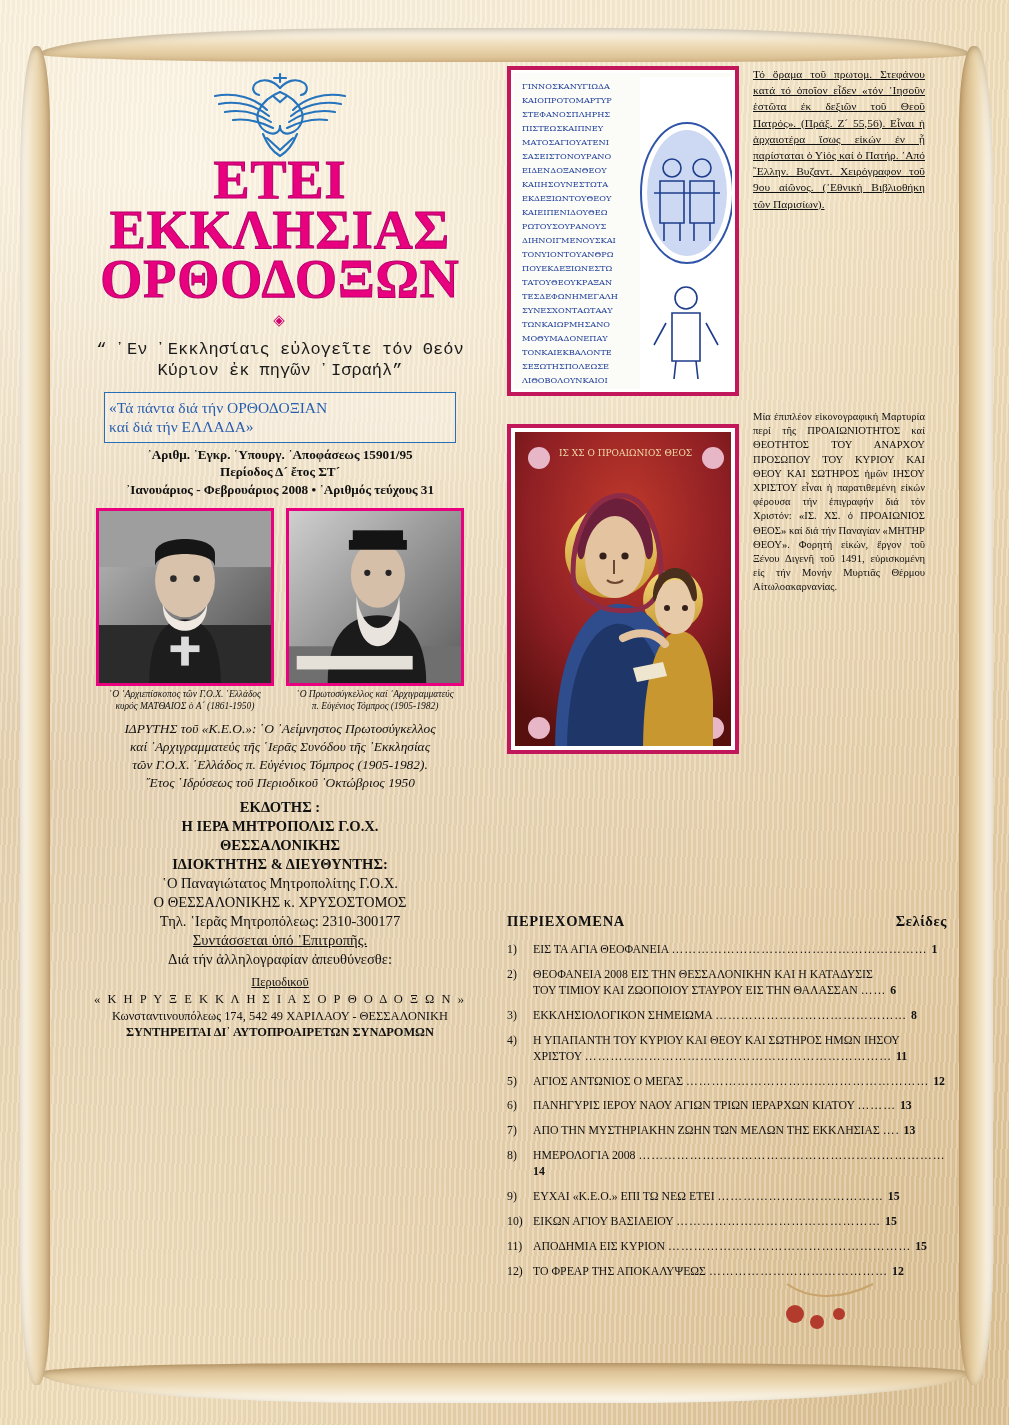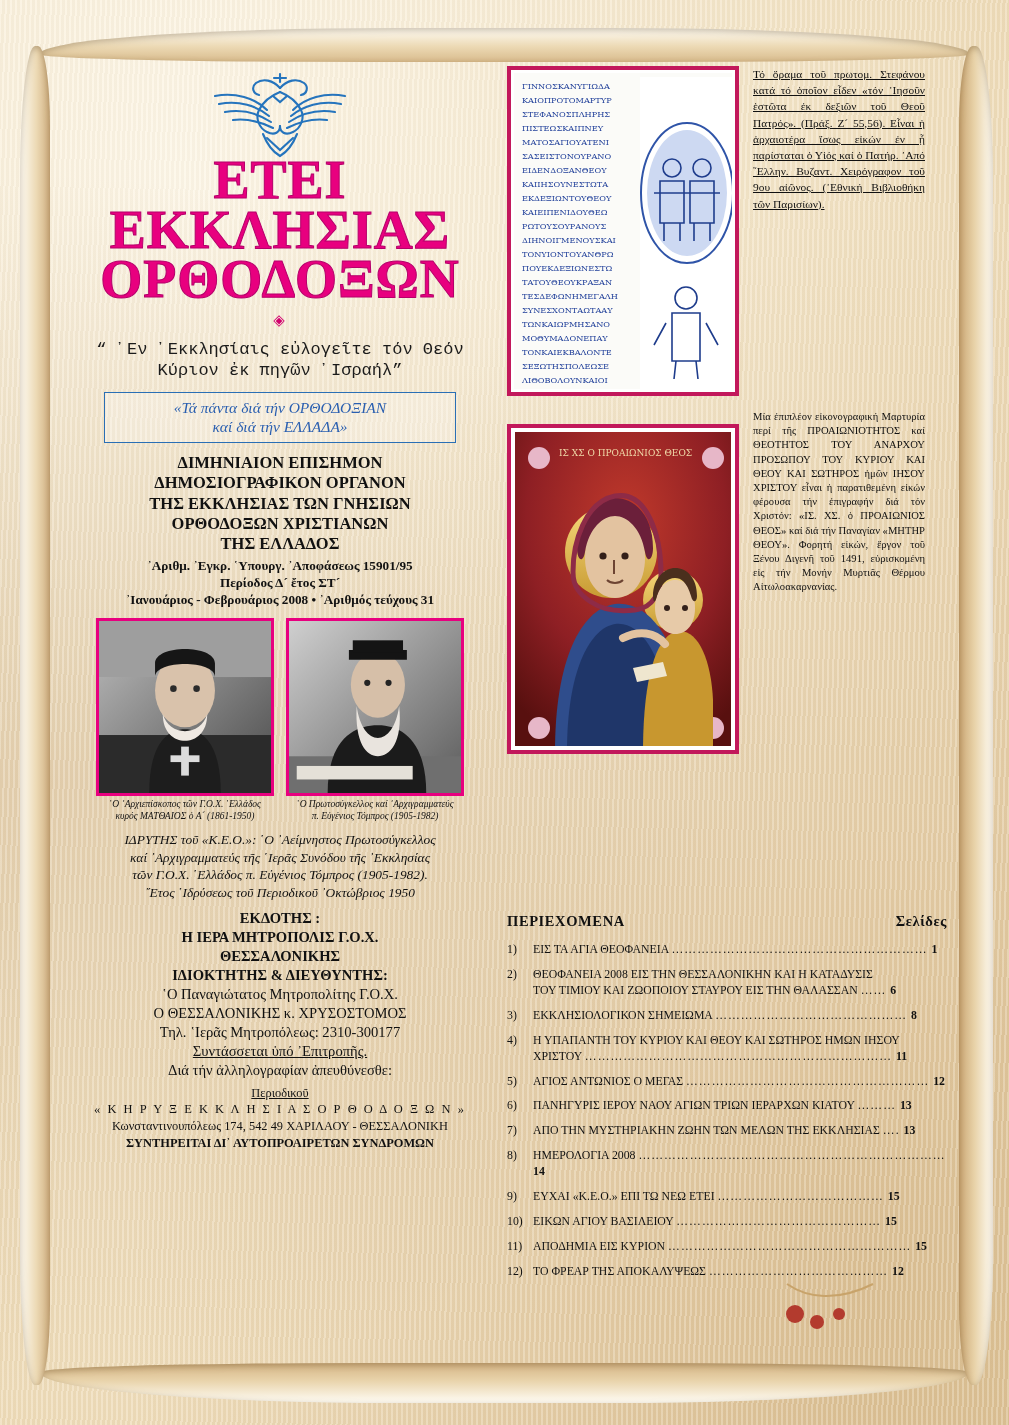--- a/index.html
+++ b/index.html
@@ -64,21 +64,21 @@
   }
   .mh1 { font-size:54px; }
   .mh2 { font-size:54px; }
   .mh3 { font-size:54px; }
 
   .rosette { text-align:center; color:#d2006e; font-size:15px; margin:6px 0 2px; letter-spacing:2px;}
 
   .motto { text-align:center; font-size:17px; color:#1b1b1b; line-height:1.25; margin-top:10px;font-family:Liberation Mono, monospace;}
   .quote-box {
     margin:10px 34px 0; border:1px solid #2a6fb5; padding:5px 4px 6px;
-    text-align:center; color:#2a5fb0; font-size:15.5px; font-style:italic; line-height:1.25;
+    color:#2a5fb0; font-size:15.5px; line-height:1.25;
     background:rgba(255,255,255,0.25);
   }
 
   .org { text-align:center; margin-top:10px; font-weight:bold; font-size:16.5px; line-height:1.22; color:#111; }
   .meta { text-align:center; font-size:13.2px; line-height:1.3; margin-top:3px; font-weight:bold; color:#111;}
 
   .photos { display:flex; gap:12px; justify-content:center; margin-top:10px; }
   .photo-wrap { width:178px; }
   .photo {
     width:178px; height:178px; border:3px solid #e8007f; padding:0; overflow:hidden;
@@ -180,27 +180,20 @@
       <div class="motto">
         <div>“ ᾿Εν ᾿Εκκλησίαις εὐλογεῖτε τόν Θεόν</div>
         <div>Κύριον ἐκ πηγῶν ᾿Ισραήλ”</div>
       </div>
 
       <div class="quote-box">
         <div>«Τά πάντα διά τήν ΟΡΘΟΔΟΞΙΑΝ</div>
         <div>καί διά τήν ΕΛΛΑΔΑ»</div>
       </div>
 
-      <div class="org">
-        <div>ΔΙΜΗΝΙΑΙΟΝ ΕΠΙΣΗΜΟΝ</div>
-        <div>ΔΗΜΟΣΙΟΓΡΑΦΙΚΟΝ ΟΡΓΑΝΟΝ</div>
-        <div>ΤΗΣ ΕΚΚΛΗΣΙΑΣ ΤΩΝ ΓΝΗΣΙΩΝ</div>
-        <div>ΟΡΘΟΔΟΞΩΝ ΧΡΙΣΤΙΑΝΩΝ</div>
-        <div>ΤΗΣ ΕΛΛΑΔΟΣ</div>
-      </div>
 
       <div class="meta">
         <div>᾿Αριθμ. ᾿Εγκρ. ῾Υπουργ. ᾿Αποφάσεως 15901/95</div>
         <div>Περίοδος Δ´ ἔτος ΣΤ´</div>
         <div>᾿Ιανουάριος - Φεβρουάριος 2008 • ᾿Αριθμός τεύχους 31</div>
       </div>
 
       <div class="photos">
         <div class="photo-wrap">
           <div class="photo">

